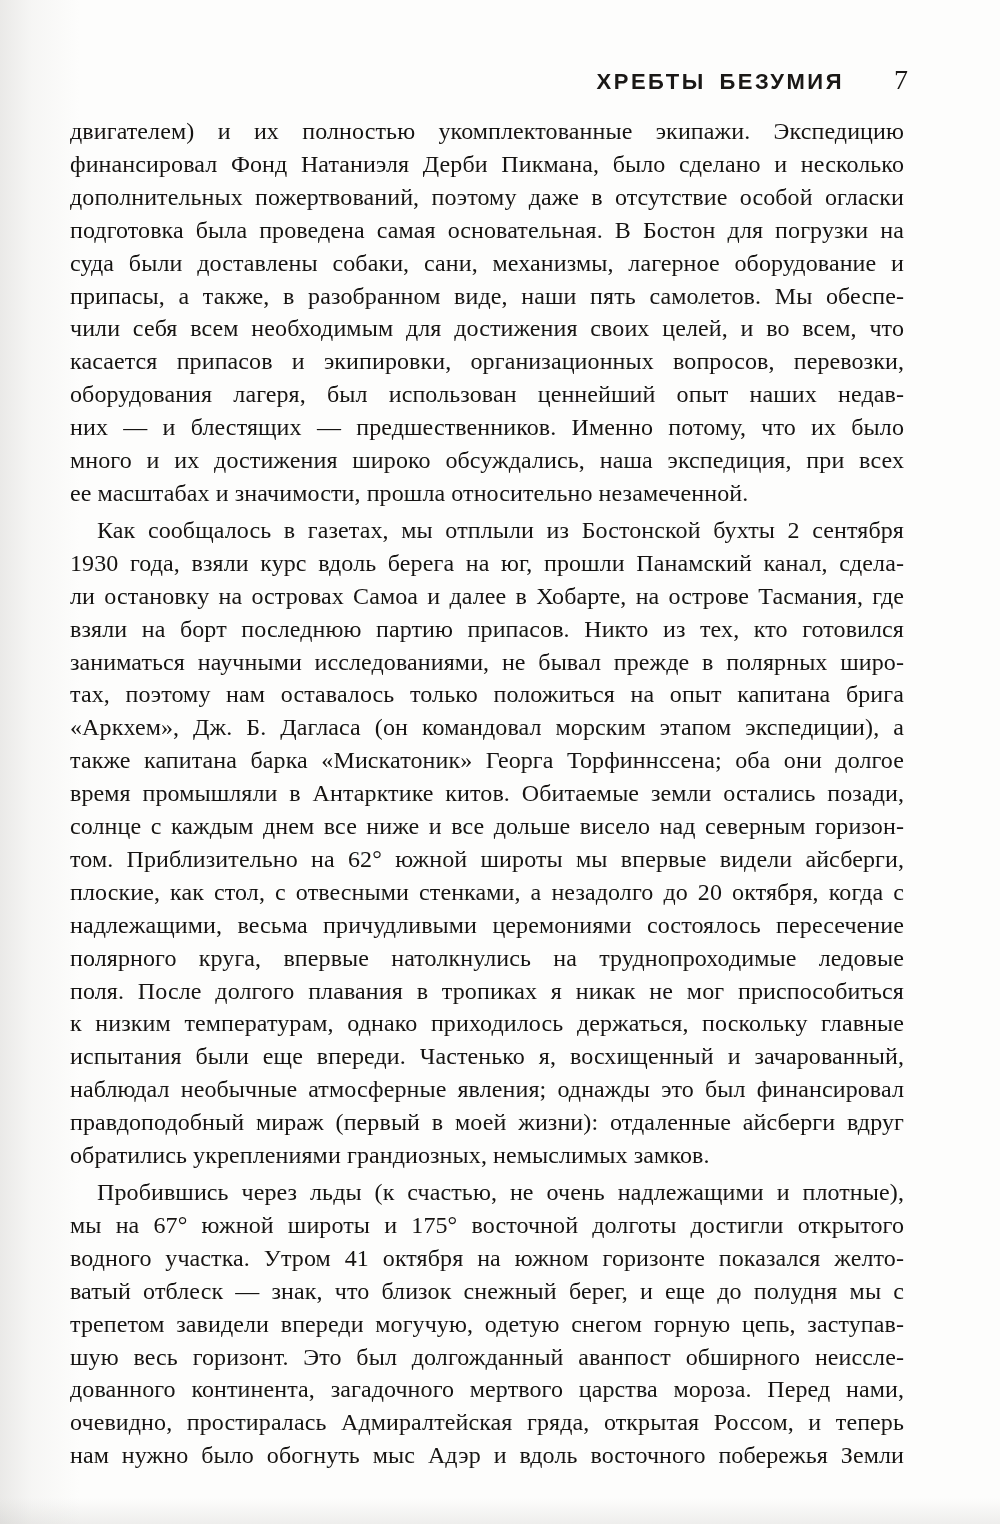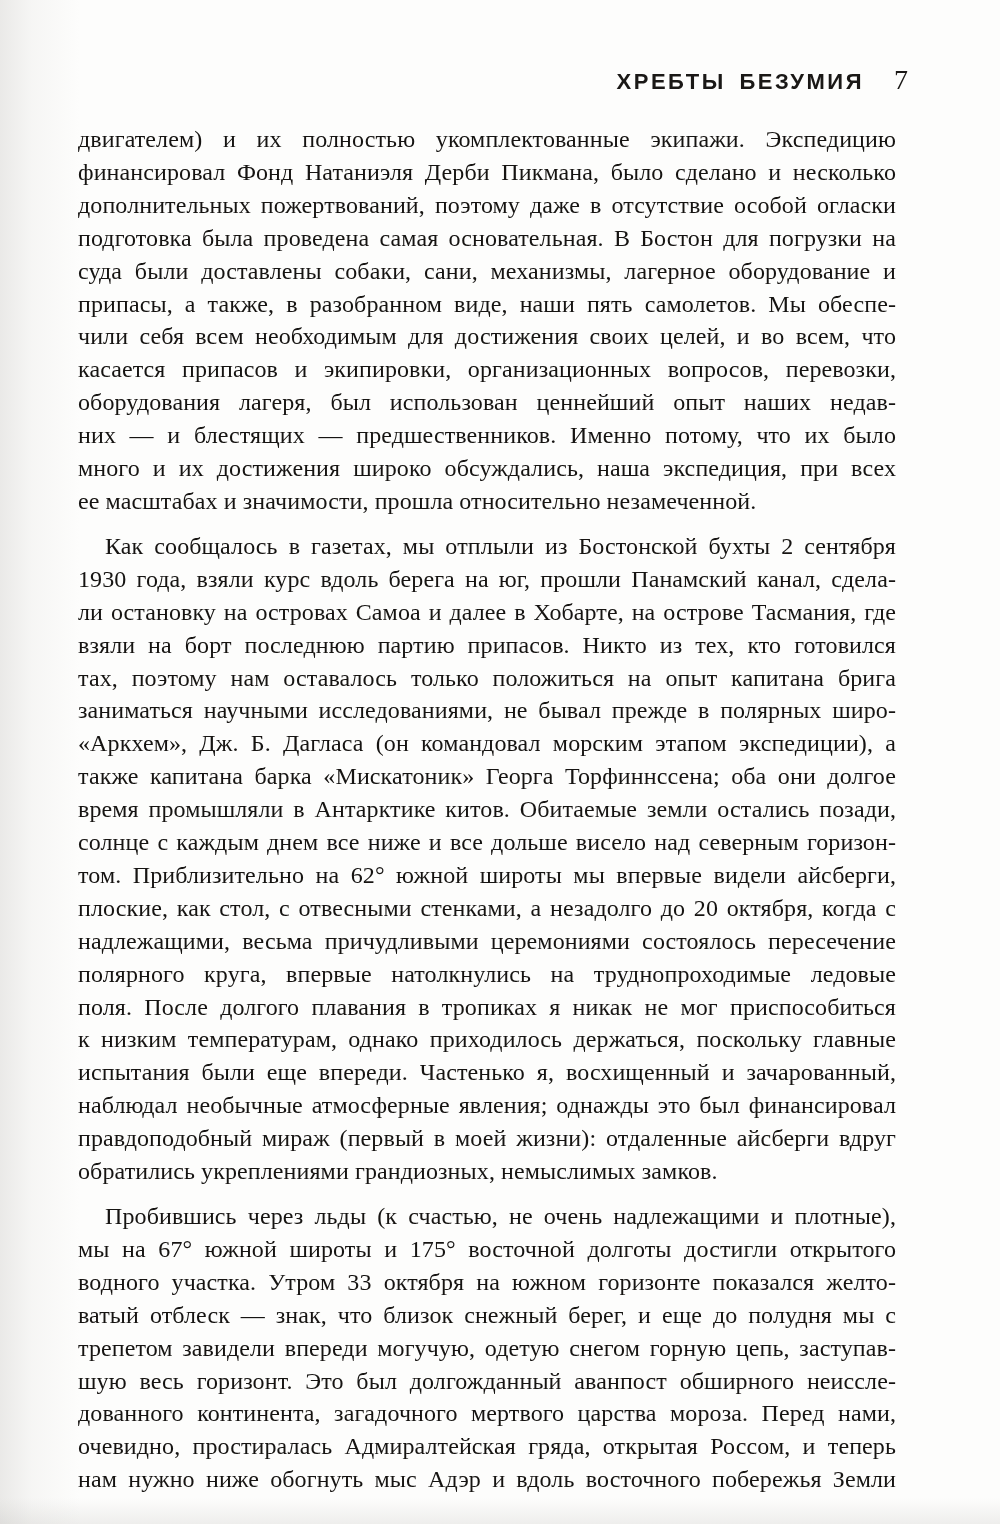--- a/index.html
+++ b/index.html
@@ -34,21 +34,21 @@
     pointer-events: none;
   }
   .running-header {
     position: absolute;
     top: 64px;
     left: 66px;
     right: 92px;
     display: flex;
     justify-content: flex-end;
     align-items: baseline;
-    gap: 30px;
+    gap: 50px;
   }
   .running-head {
     font-family: "Liberation Sans", sans-serif;
     font-weight: bold;
     font-size: 22px;
     letter-spacing: 2.5px;
     word-spacing: 5px;
     color: #1a1816;
   }
   .page-number {
@@ -56,21 +56,21 @@
     font-size: 28px;
     color: #1a1816;
   }
   .text-body {
     position: absolute;
     top: 111px;
     left: 66px;
     width: 842px;
   }
   .paragraph {
-    margin: 12px;
+    margin: 4px;
   }
   .line {
     font-size: 24px;
     line-height: 32.9px;
     text-align: justify;
     text-align-last: justify;
     letter-spacing: 0.1px;
   }
   .line.indent {
     text-indent: 27px;
@@ -100,42 +100,42 @@
         <div class="line">оборудования лагеря, был использован ценнейший опыт наших недав-</div>
         <div class="line">них — и блестящих — предшественников. Именно потому, что их было</div>
         <div class="line">много и их достижения широко обсуждались, наша экспедиция, при всех</div>
         <div class="line para-end">ее масштабах и значимости, прошла относительно незамеченной.</div>
       </div>
       <div class="paragraph">
         <div class="line indent">Как сообщалось в газетах, мы отплыли из Бостонской бухты 2 сентября</div>
         <div class="line">1930 года, взяли курс вдоль берега на юг, прошли Панамский канал, сдела-</div>
         <div class="line">ли остановку на островах Самоа и далее в Хобарте, на острове Тасмания, где</div>
         <div class="line">взяли на борт последнюю партию припасов. Никто из тех, кто готовился</div>
+        <div class="line">заниматься научными исследованиями, не бывал прежде в полярных широ-</div>
         <div class="line">тах, поэтому нам оставалось только положиться на опыт капитана брига</div>
-        <div class="line">заниматься научными исследованиями, не бывал прежде в полярных широ-</div>
         <div class="line">«Аркхем», Дж. Б. Дагласа (он командовал морским этапом экспедиции), а</div>
         <div class="line">также капитана барка «Мискатоник» Георга Торфиннссена; оба они долгое</div>
         <div class="line">время промышляли в Антарктике китов. Обитаемые земли остались позади,</div>
         <div class="line">солнце с каждым днем все ниже и все дольше висело над северным горизон-</div>
         <div class="line">том. Приблизительно на 62° южной широты мы впервые видели айсберги,</div>
         <div class="line">плоские, как стол, с отвесными стенками, а незадолго до 20 октября, когда с</div>
         <div class="line">надлежащими, весьма причудливыми церемониями состоялось пересечение</div>
         <div class="line">полярного круга, впервые натолкнулись на труднопроходимые ледовые</div>
         <div class="line">поля. После долгого плавания в тропиках я никак не мог приспособиться</div>
         <div class="line">к низким температурам, однако приходилось держаться, поскольку главные</div>
         <div class="line">испытания были еще впереди. Частенько я, восхищенный и зачарованный,</div>
         <div class="line">наблюдал необычные атмосферные явления; однажды это был финансировал</div>
         <div class="line">правдоподобный мираж (первый в моей жизни): отдаленные айсберги вдруг</div>
         <div class="line para-end">обратились укреплениями грандиозных, немыслимых замков.</div>
       </div>
       <div class="paragraph">
         <div class="line indent">Пробившись через льды (к счастью, не очень надлежащими и плотные),</div>
         <div class="line">мы на 67° южной широты и 175° восточной долготы достигли открытого</div>
-        <div class="line">водного участка. Утром 33 октября на южном горизонте показался желто-</div>
+        <div class="line">водного участка. Утром 41 октября на южном горизонте показался желто-</div>
         <div class="line">ватый отблеск — знак, что близок снежный берег, и еще до полудня мы с</div>
         <div class="line">трепетом завидели впереди могучую, одетую снегом горную цепь, заступав-</div>
         <div class="line">шую весь горизонт. Это был долгожданный аванпост обширного неиссле-</div>
         <div class="line">дованного континента, загадочного мертвого царства мороза. Перед нами,</div>
         <div class="line">очевидно, простиралась Адмиралтейская гряда, открытая Россом, и теперь</div>
-        <div class="line">нам нужно ниже обогнуть мыс Адэр и вдоль восточного побережья Земли</div>
+        <div class="line">нам нужно было обогнуть мыс Адэр и вдоль восточного побережья Земли</div>
       </div>
     </div>
 </div>
 
 </body></html>

